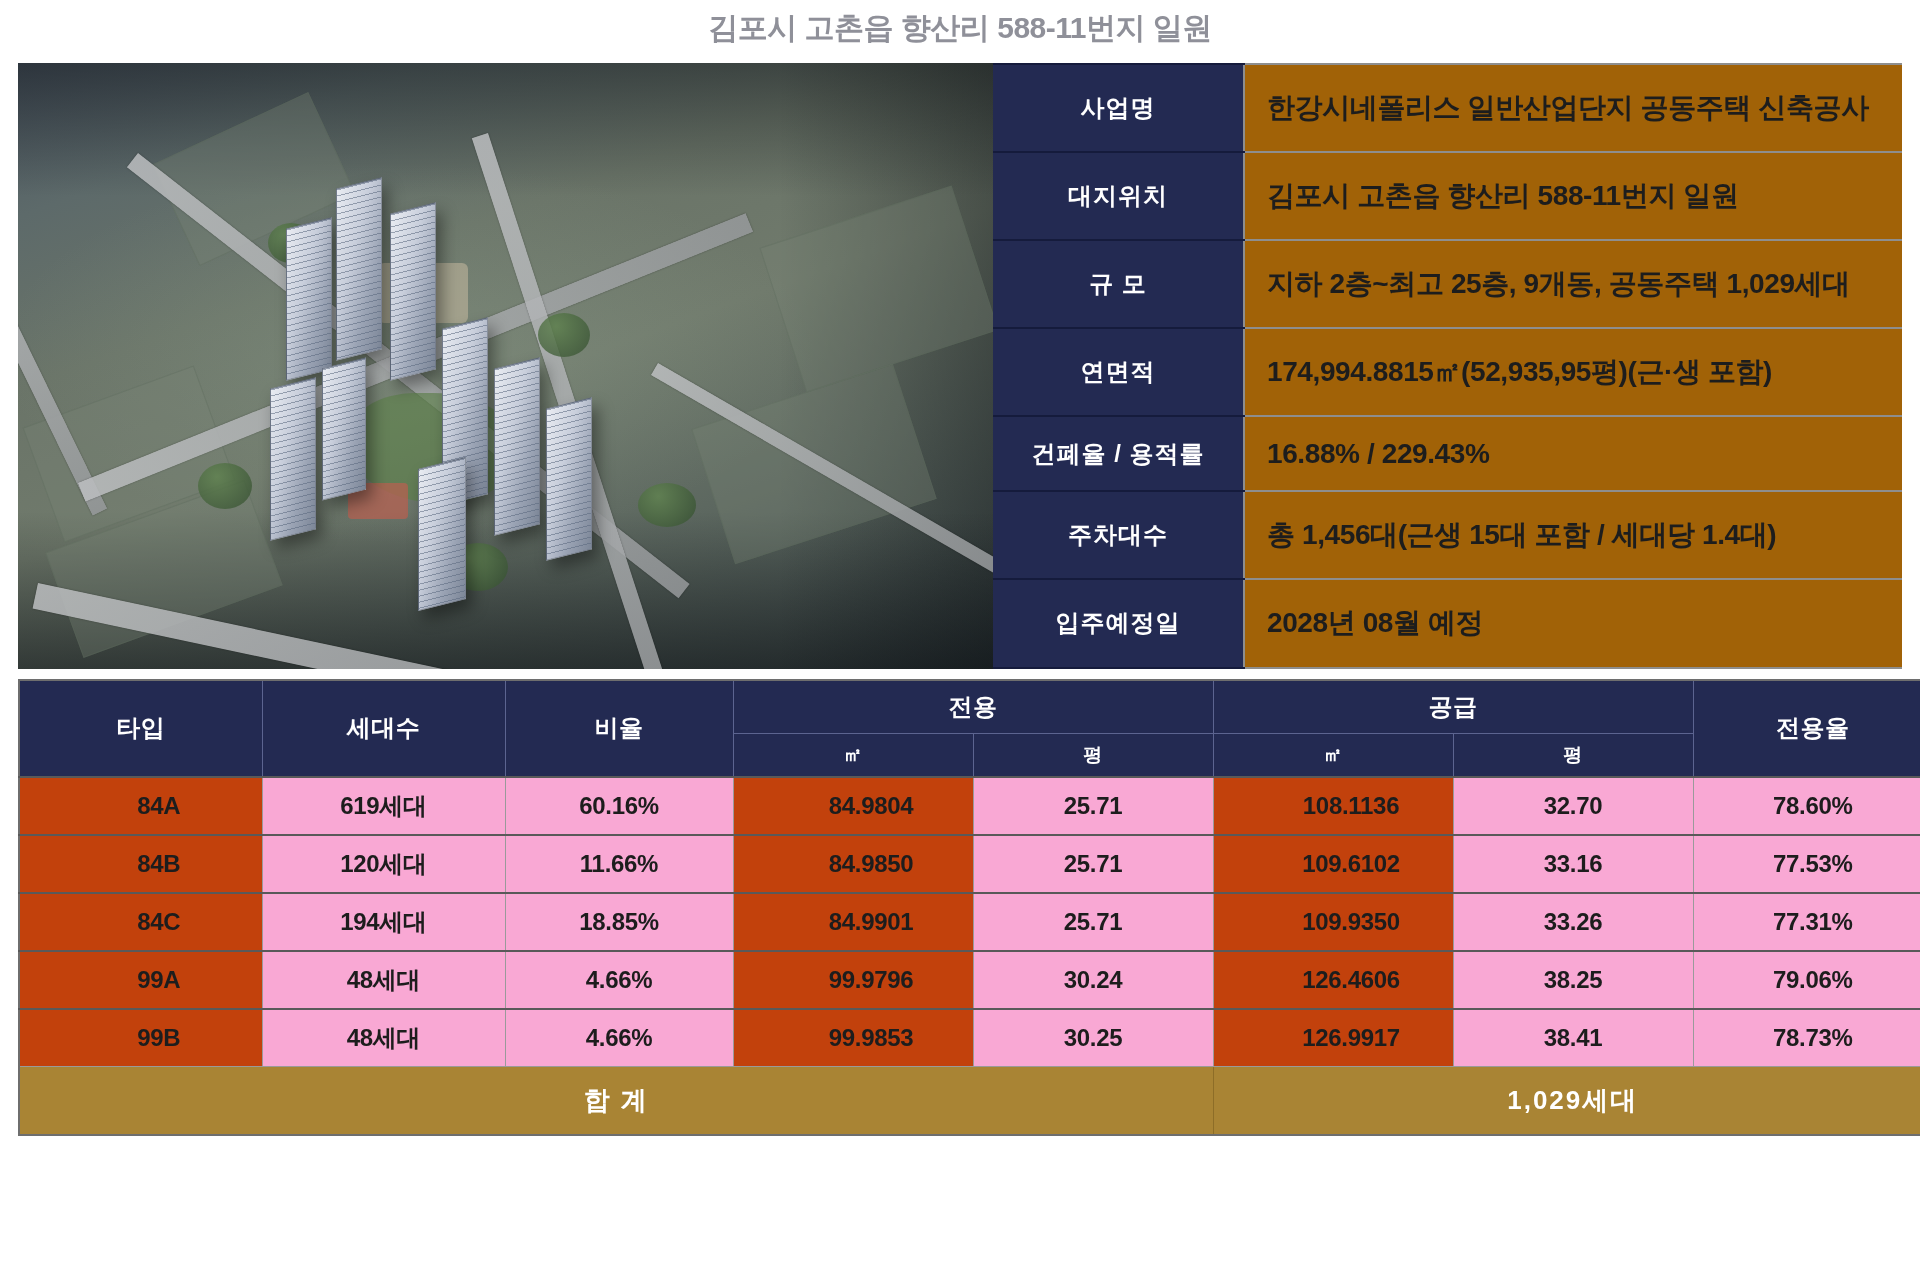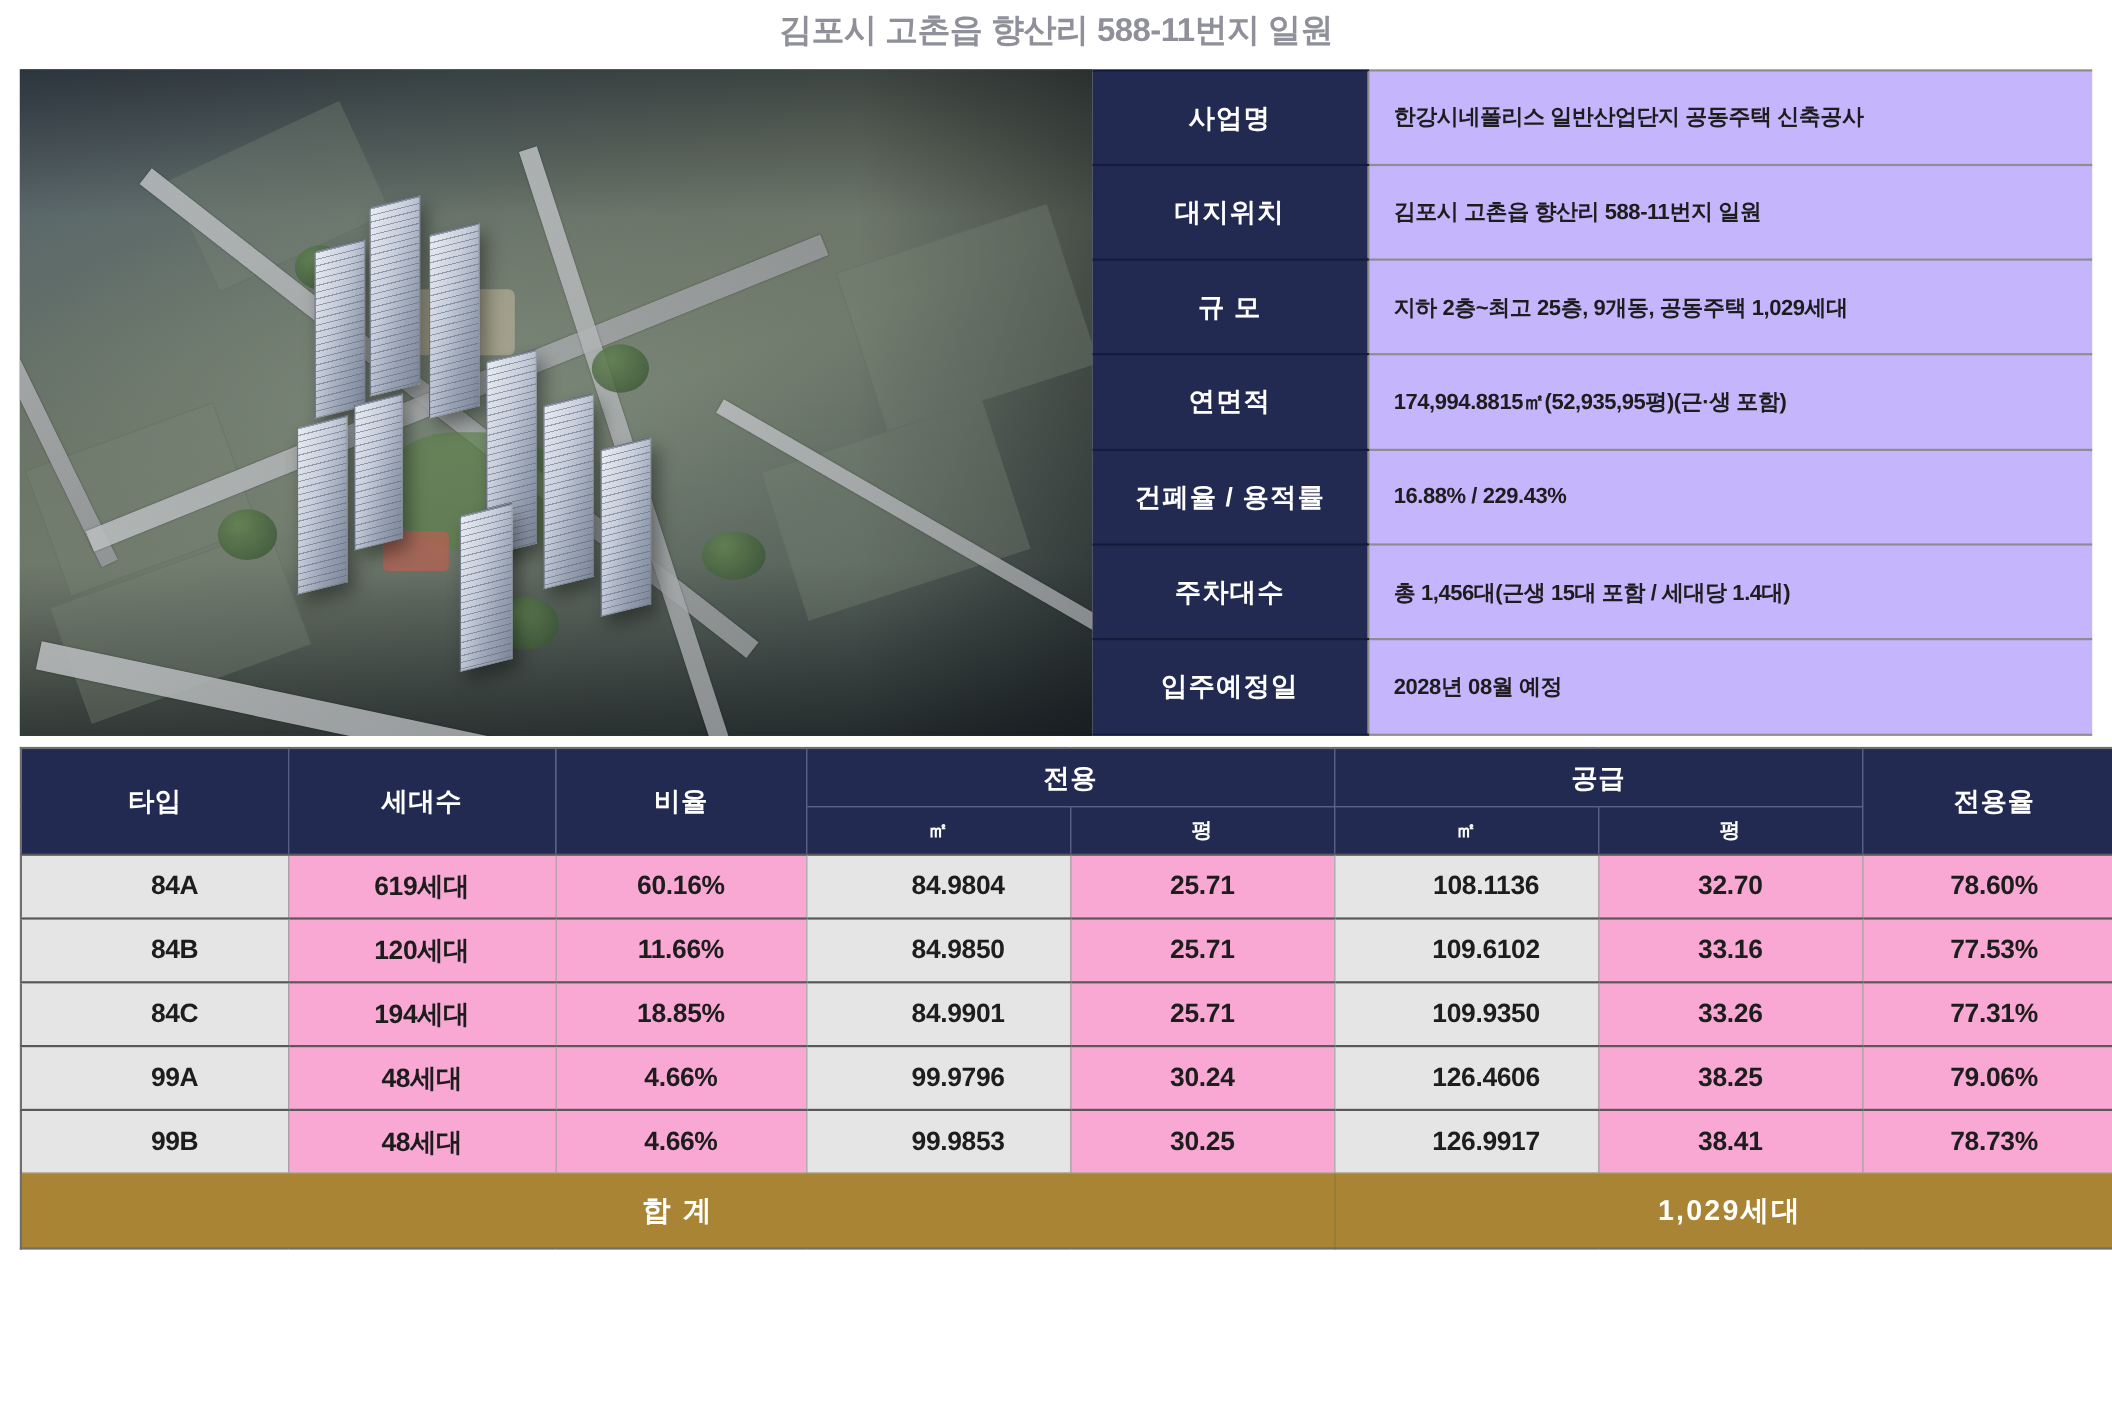--- a/index.html
+++ b/index.html
@@ -142,23 +142,23 @@
     background: #232a52;
     color: #ffffff;
     font-size: 24px;
     font-weight: 700;
     letter-spacing: 1px;
     text-align: center;
     border-bottom: 2px solid #151b3c;
     vertical-align: middle;
   }
   .spec-table td {
-    background: #c4b5fd;
+    background: #a16207;
     color: #1d1d1d;
-    font-size: 20px;
+    font-size: 28px;
     font-weight: 600;
     padding-left: 22px;
     border-bottom: 2px solid #8e8e8e;
     border-left: 2px solid #8e8e8e;
     vertical-align: middle;
     letter-spacing: -0.4px;
   }
   .spec-table tr:first-child td,
   .spec-table tr:first-child th { border-top: 2px solid #8e8e8e; }
   .spec-table tr:first-child th { border-top-color: #151b3c; }
@@ -190,21 +190,21 @@
     font-size: 24px;
     font-weight: 600;
     color: #1d1d1d;
     text-align: center;
     border: 1px solid #9a9a9a;
     border-top: 2px solid #595959;
     padding: 12px 0;
     background: #f9a8d4;
     letter-spacing: -0.3px;
   }
-  .unit-table td.shaded { background: #e5e5e5; padding-left: 36px; }
+  .unit-table td.shaded { background: #c2410c; padding-left: 36px; }
   .unit-table tfoot td {
     background: #a98434;
     color: #ffffff;
     font-size: 26px;
     font-weight: 700;
     letter-spacing: 2px;
     border: 1px solid #8d6d27;
     padding: 16px 0;
   }
 </style>

